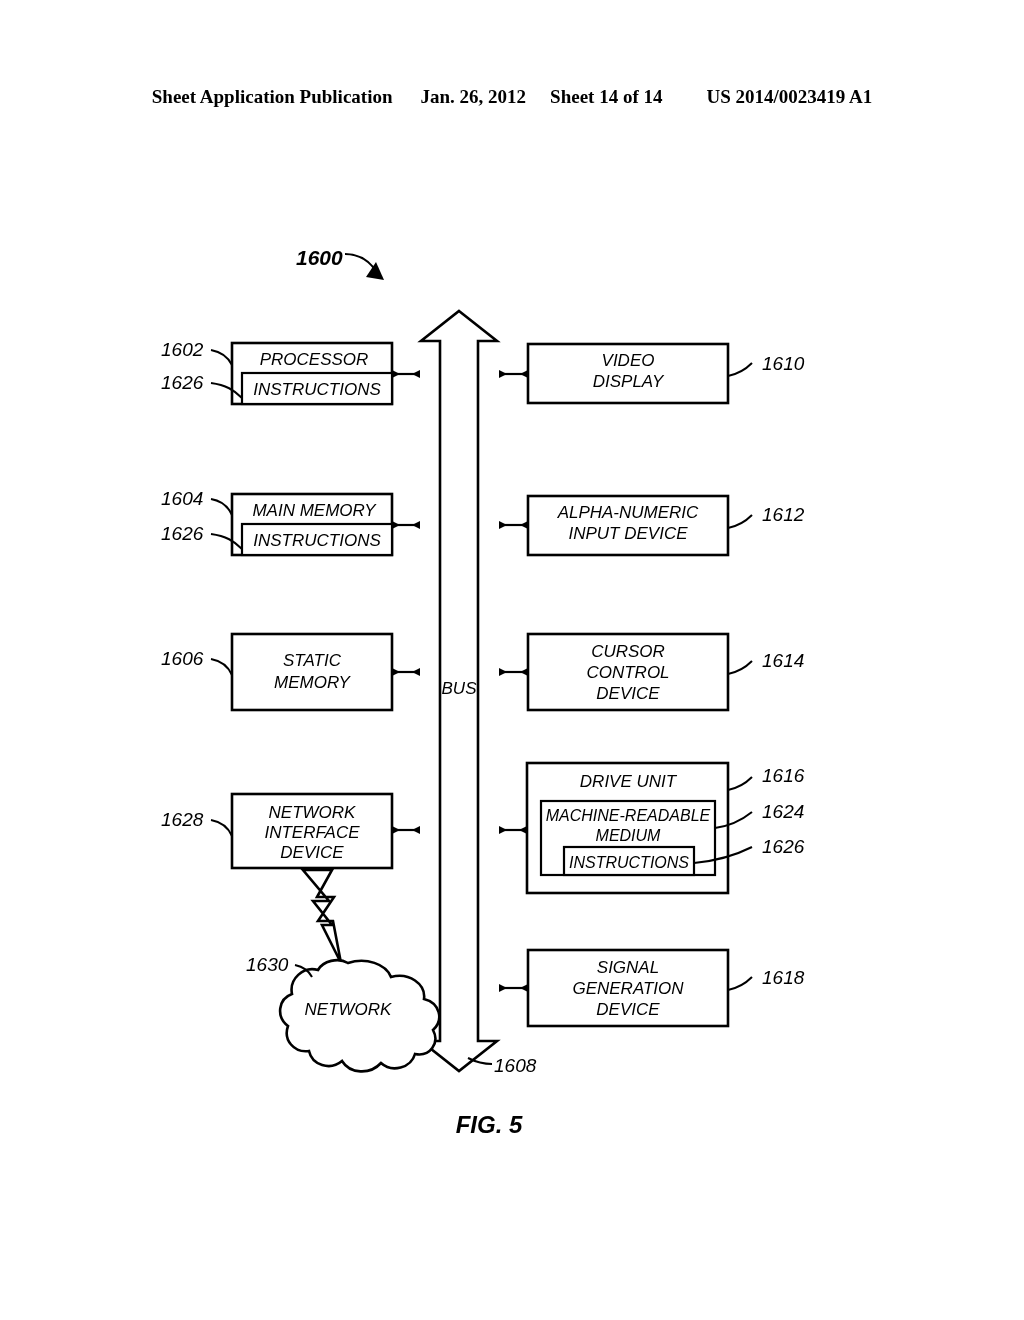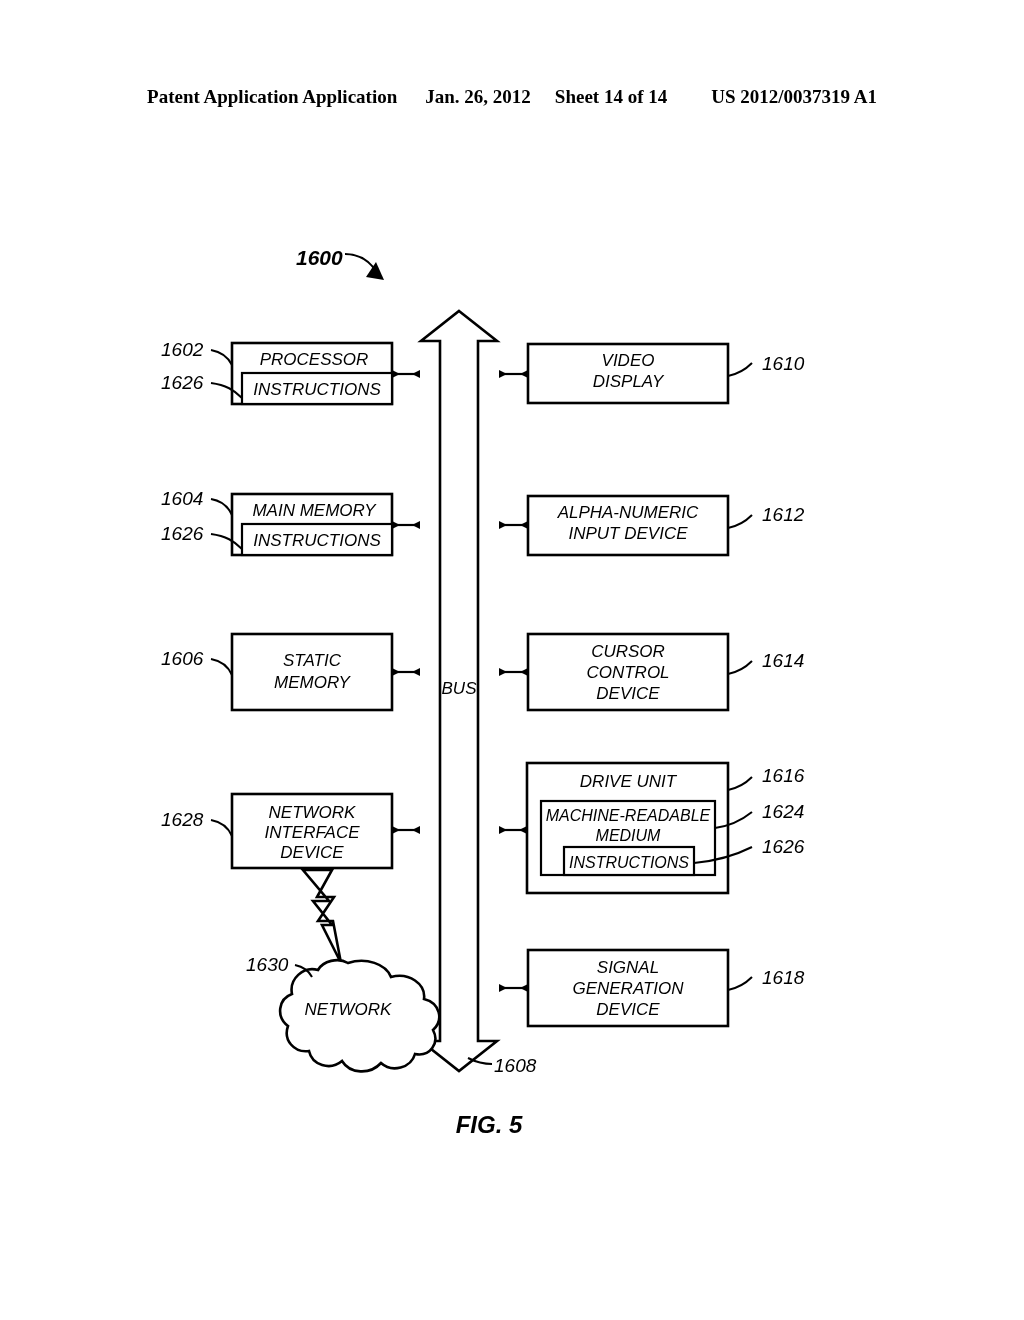--- a/index.html
+++ b/index.html
@@ -116,24 +116,24 @@
   .outline-shape {
     fill: #ffffff;
     stroke: #000000;
     stroke-width: 2.6;
   }
 </style>
 </head>
 <body>
 
 <div id="page-header">
-  <span class="hdr-pub">Patent Application Application</span>
+  <span class="hdr-pub">Sheet Application Publication</span>
   <span class="hdr-date">Jan. 26, 2012</span>
   <span class="hdr-sheet">Sheet 14 of 14</span>
-  <span class="hdr-patno">US 2012/0037319 A1</span>
+  <span class="hdr-patno">US 2014/0023419 A1</span>
 </div>
 
 <div id="figure-canvas">
 <svg id="figure-svg" viewBox="0 0 1024 1320" xmlns="http://www.w3.org/2000/svg">
 
   <text class="sys-num" x="296" y="265">1600</text>
   <path class="lead-line" d="M345,254 C362,254 372,264 378,274"></path>
   <polygon points="376,262 384,280 366,277" fill="#000"></polygon>
 
   <path class="outline-shape" d="M459,311 L497,341 L478,341 L478,1041 L497,1041 L459,1071 L421,1041 L440,1041 L440,341 L421,341 Z"></path>

